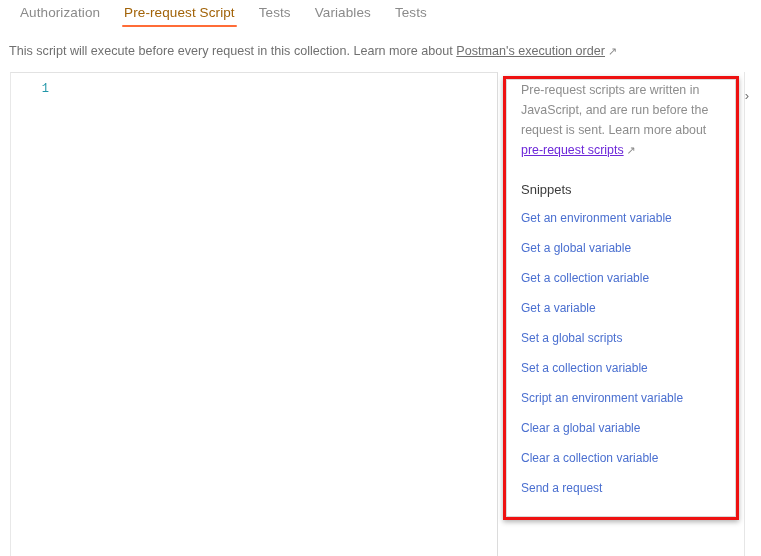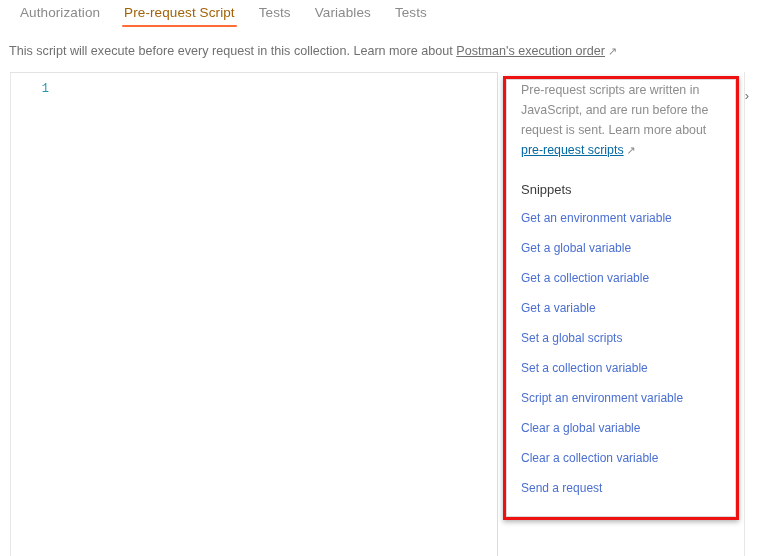--- a/index.html
+++ b/index.html
@@ -145,21 +145,21 @@
     padding: 6px 14px 10px 14px;
     box-sizing: border-box;
   }
   .doc-intro {
     font-size: 12.4px;
     line-height: 20px;
     color: #8d8d8d;
     margin: 0;
   }
   .doc-intro a {
-    color: #0369a1;
+    color: #6d28d9;
     text-decoration: underline;
   }
   .snippets-heading {
     font-size: 13px;
     font-weight: normal;
     color: #3c3c3c;
     margin: 22px 0 0 0;
   }
   .snippet-list {
     margin: 14px 0 0 0;

